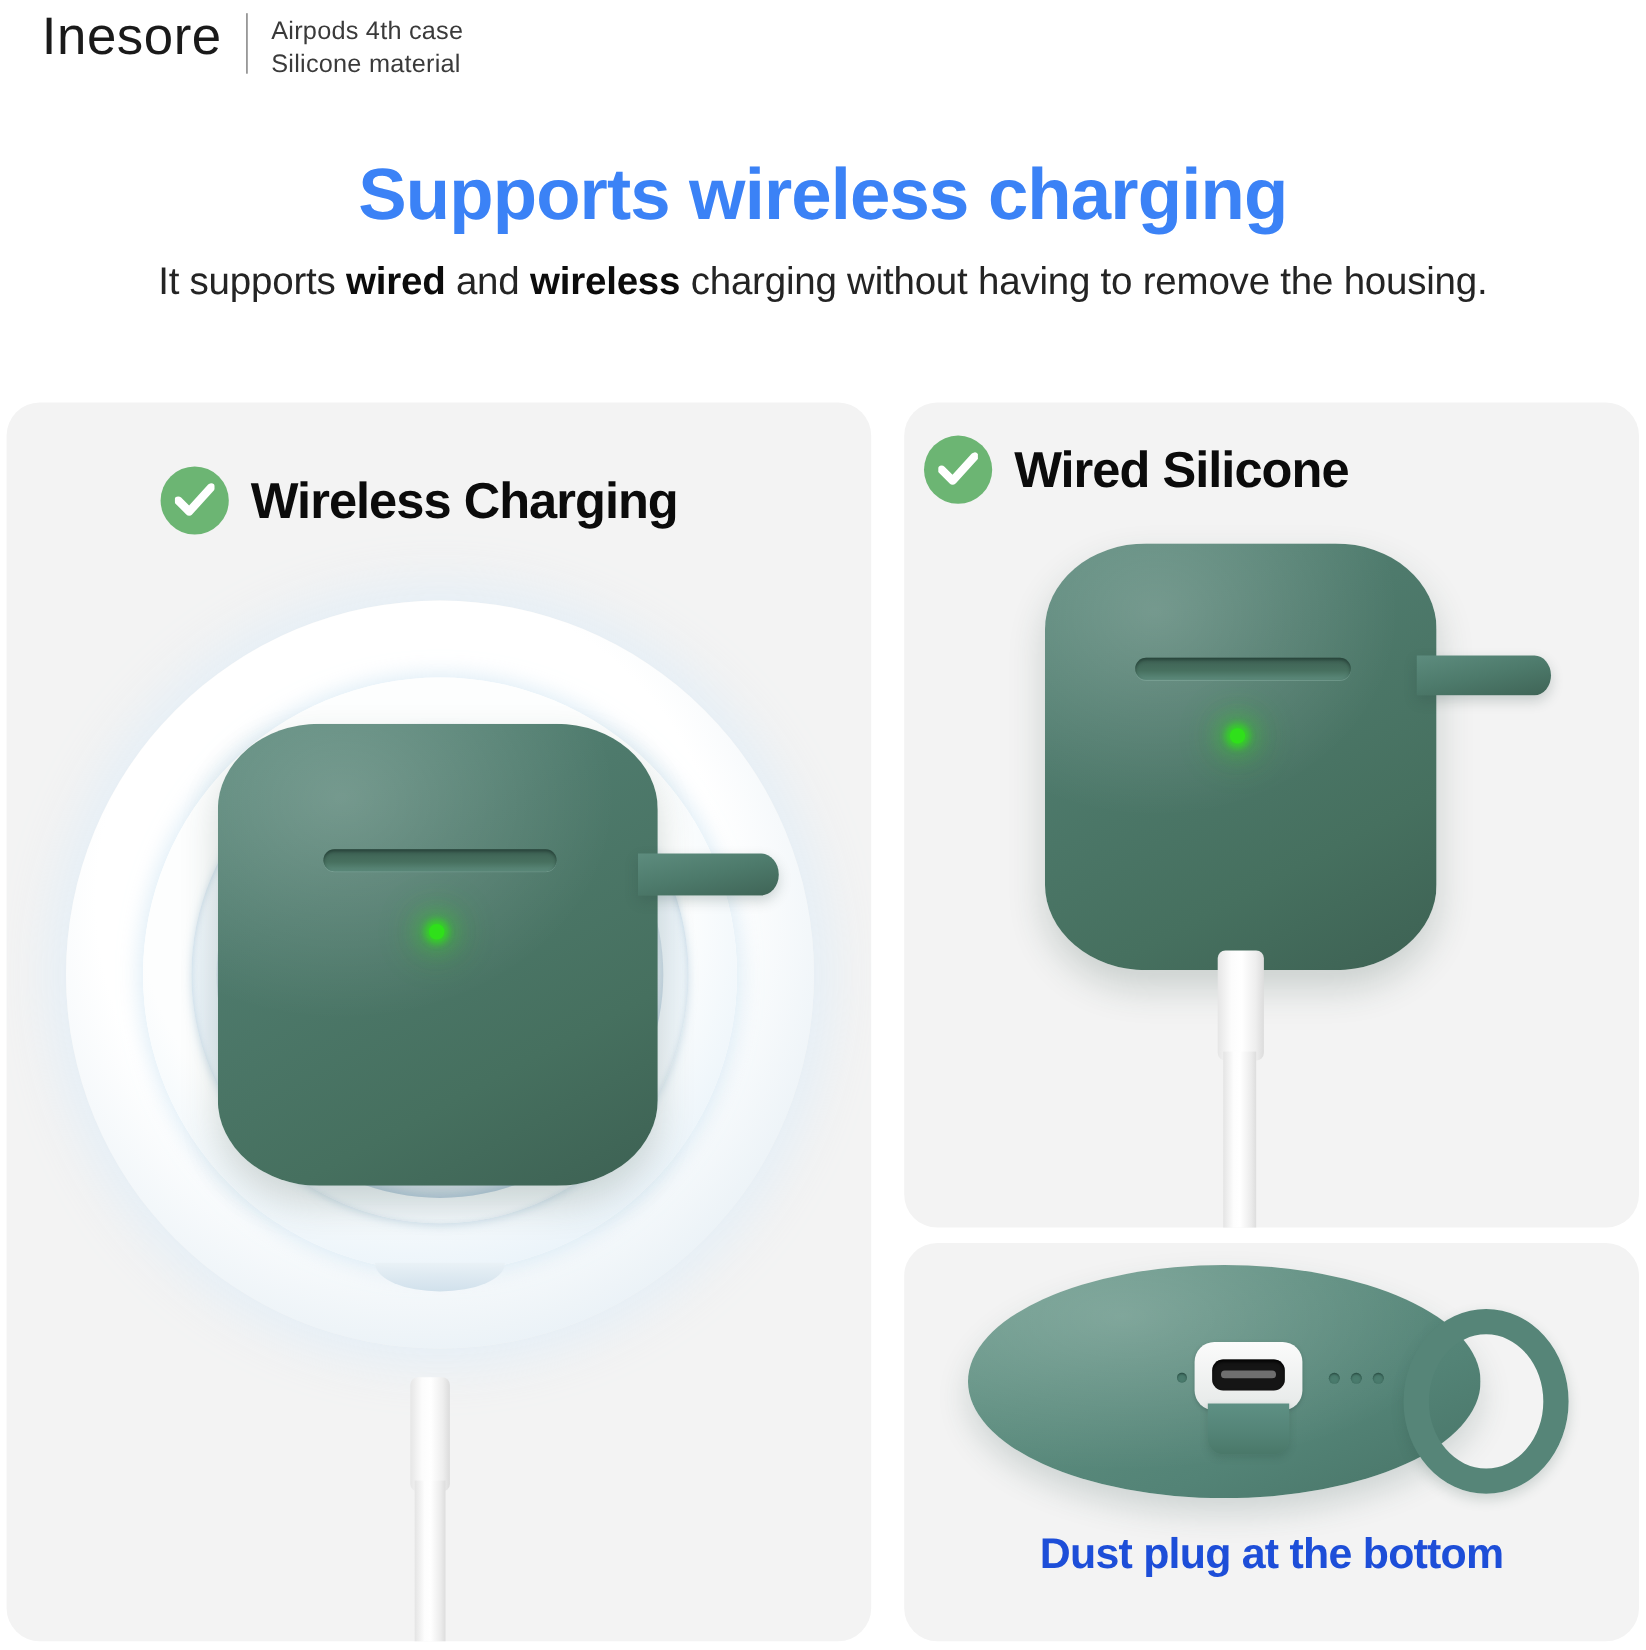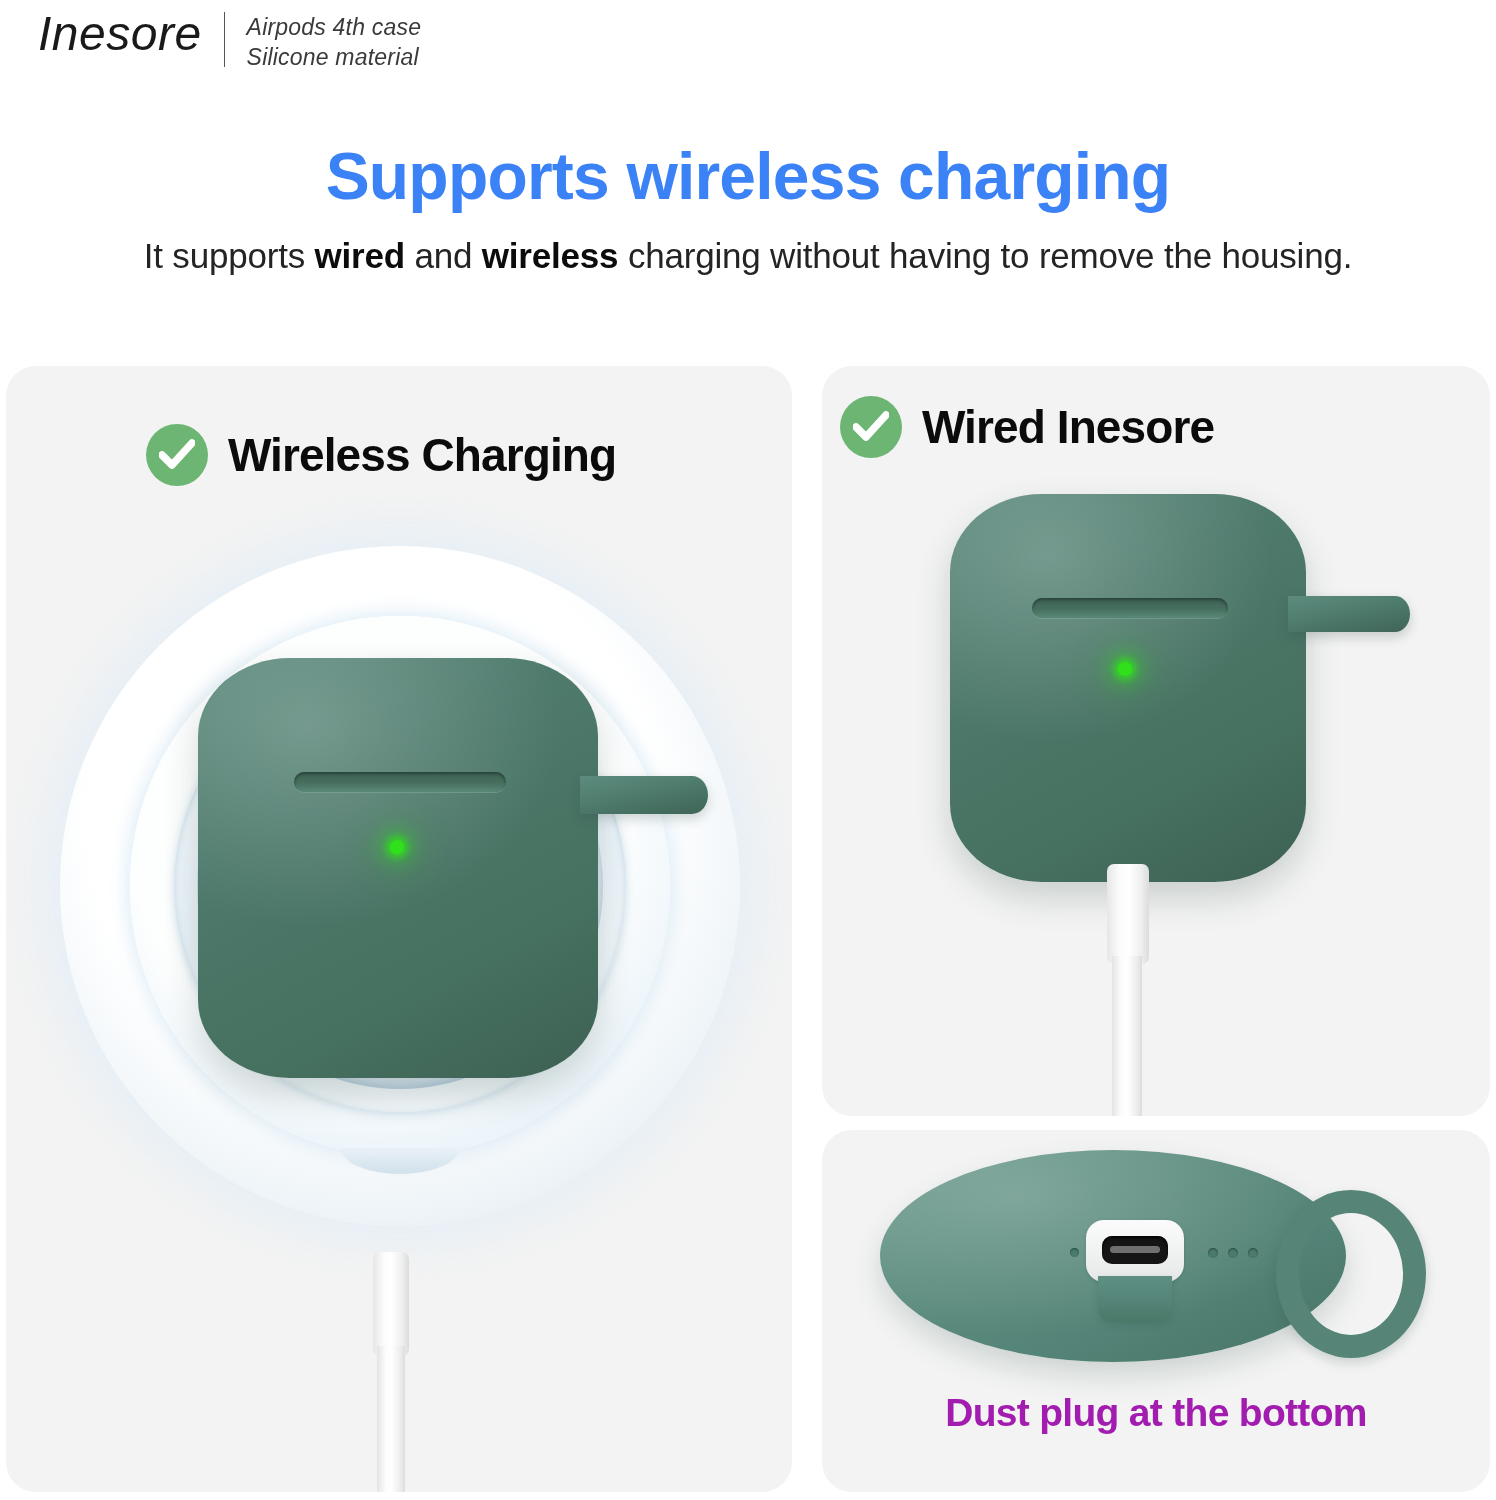--- a/index.html
+++ b/index.html
@@ -16,21 +16,20 @@
     color: #111111;
   }
 
   
   .brand-bar {
     position: absolute;
     left: 38px;
     top: 6px;
     display: flex;
     align-items: flex-start;
-    font-style: italic;
   }
   .brand-name {
     font-family: "Liberation Sans", sans-serif;
     font-size: 48px;
     font-weight: 300;
     letter-spacing: 0.5px;
     color: #1a1a1a;
     line-height: 1.18;
     padding-right: 22px;
   }
@@ -256,21 +255,21 @@
     left: 822px;
     top: 1392px;
     width: 668px;
     text-align: center;
     z-index: 7;
   }
   .dust-title {
     font-size: 39px;
     font-weight: 700;
     letter-spacing: -0.7px;
-    color: #a21caf;
+    color: #1d4ed8;
     line-height: 1.1;
   }
   .dust-sub {
     margin-top: 6px;
     font-size: 21px;
     font-weight: 300;
     line-height: 1.28;
     color: #6a6a6a;
   }
 </style>
@@ -327,21 +326,21 @@
   <div class="connector" style="left:285px; top:498px; width:42px; height:100px;"></div>
   <div class="cable" style="left:290px; top:590px; width:30px; height:162px;"></div>
 </div>
 
 <div class="panel-head" id="head-wired">
   <div class="check-badge">
     <svg width="36" height="32" viewBox="0 0 36 32" aria-hidden="true">
       <path d="M3 16 L13 26 L33 4" fill="none" stroke="#ffffff" stroke-width="7.5" stroke-linecap="round" stroke-linejoin="round"></path>
     </svg>
   </div>
-  <div class="panel-head-label">Wired Inesore</div>
+  <div class="panel-head-label">Wired Silicone</div>
 </div>
 
 <div class="panel" id="panel-dust">
   <div class="bottom-body" style="left:58px; top:20px; width:466px; height:212px;"></div>
 
   <div class="loop-ring" style="left:454px; top:60px; width:104px; height:122px;"></div>
 
   <div class="usb-rim" style="left:264px; top:90px; width:98px; height:62px;"></div>
   <div class="usb-port" style="left:280px; top:106px; width:66px; height:28px;"></div>
   <div class="usb-pin" style="left:288px; top:116px; width:50px; height:7px;"></div>

